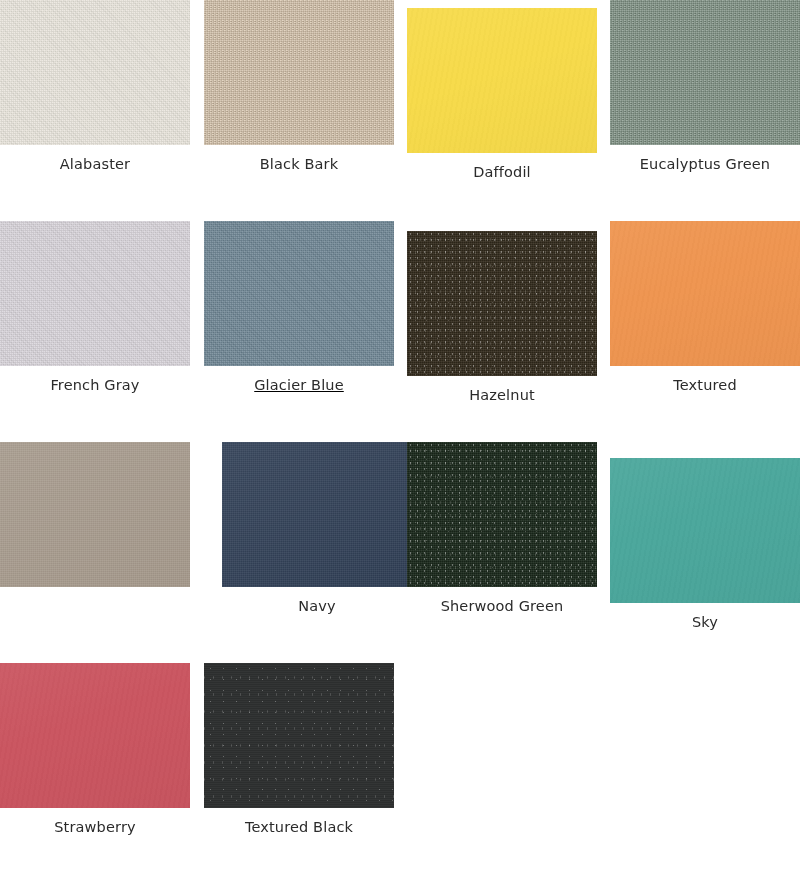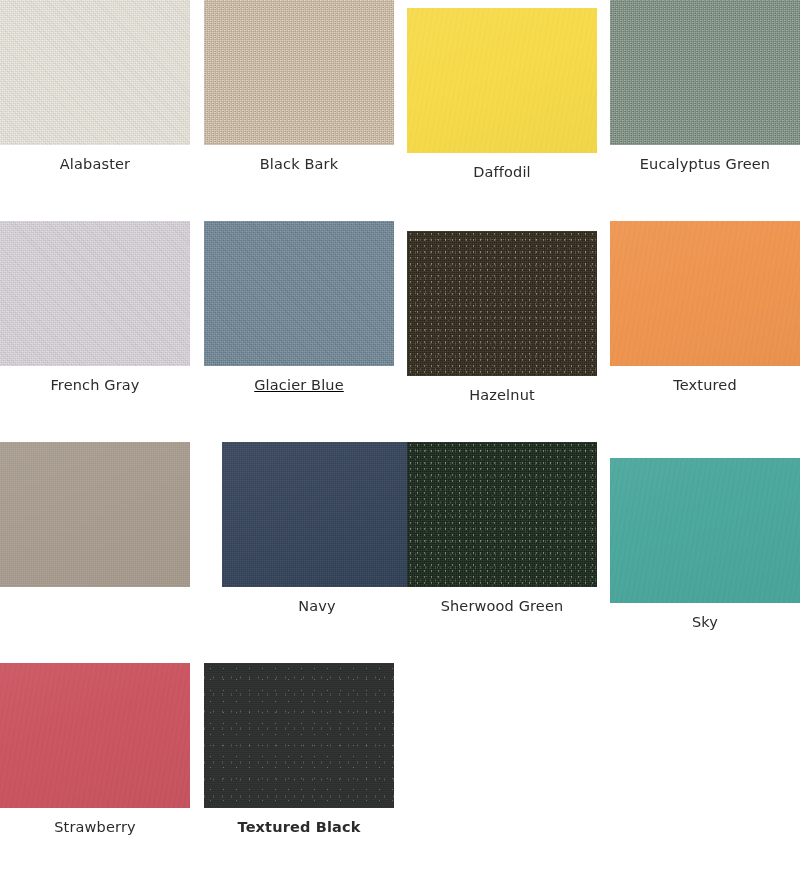--- a/index.html
+++ b/index.html
@@ -208,17 +208,17 @@
       <div class="swatch-label">Sherwood Green</div>
     </div>
     <div class="swatch-cell" style="left: 610px; top: 442px; margin-top: 16px;">
       <div class="swatch-chip tex-smooth" title="Sky" style="background-color: rgb(75, 167, 156); width: 190px; height: 145px;"></div>
       <div class="swatch-label">Sky</div>
     </div>
     <div class="swatch-cell" style="left: 0px; top: 663px;">
       <div class="swatch-chip tex-smooth" title="Strawberry" style="background-color: rgb(202, 85, 96); width: 190px; height: 145px;"></div>
       <div class="swatch-label">Strawberry</div>
     </div>
-    <div class="swatch-cell" style="left: 204px; top: 663px; font-weight: bold;">
+    <div class="swatch-cell" style="left: 204px; top: 663px;">
       <div class="swatch-chip tex-dust" title="Textured Black" style="background-color: rgb(46, 48, 48); width: 190px; height: 145px;"></div>
       <div class="swatch-label">Textured Black</div>
     </div>
   </div>
 
 </body></html>

